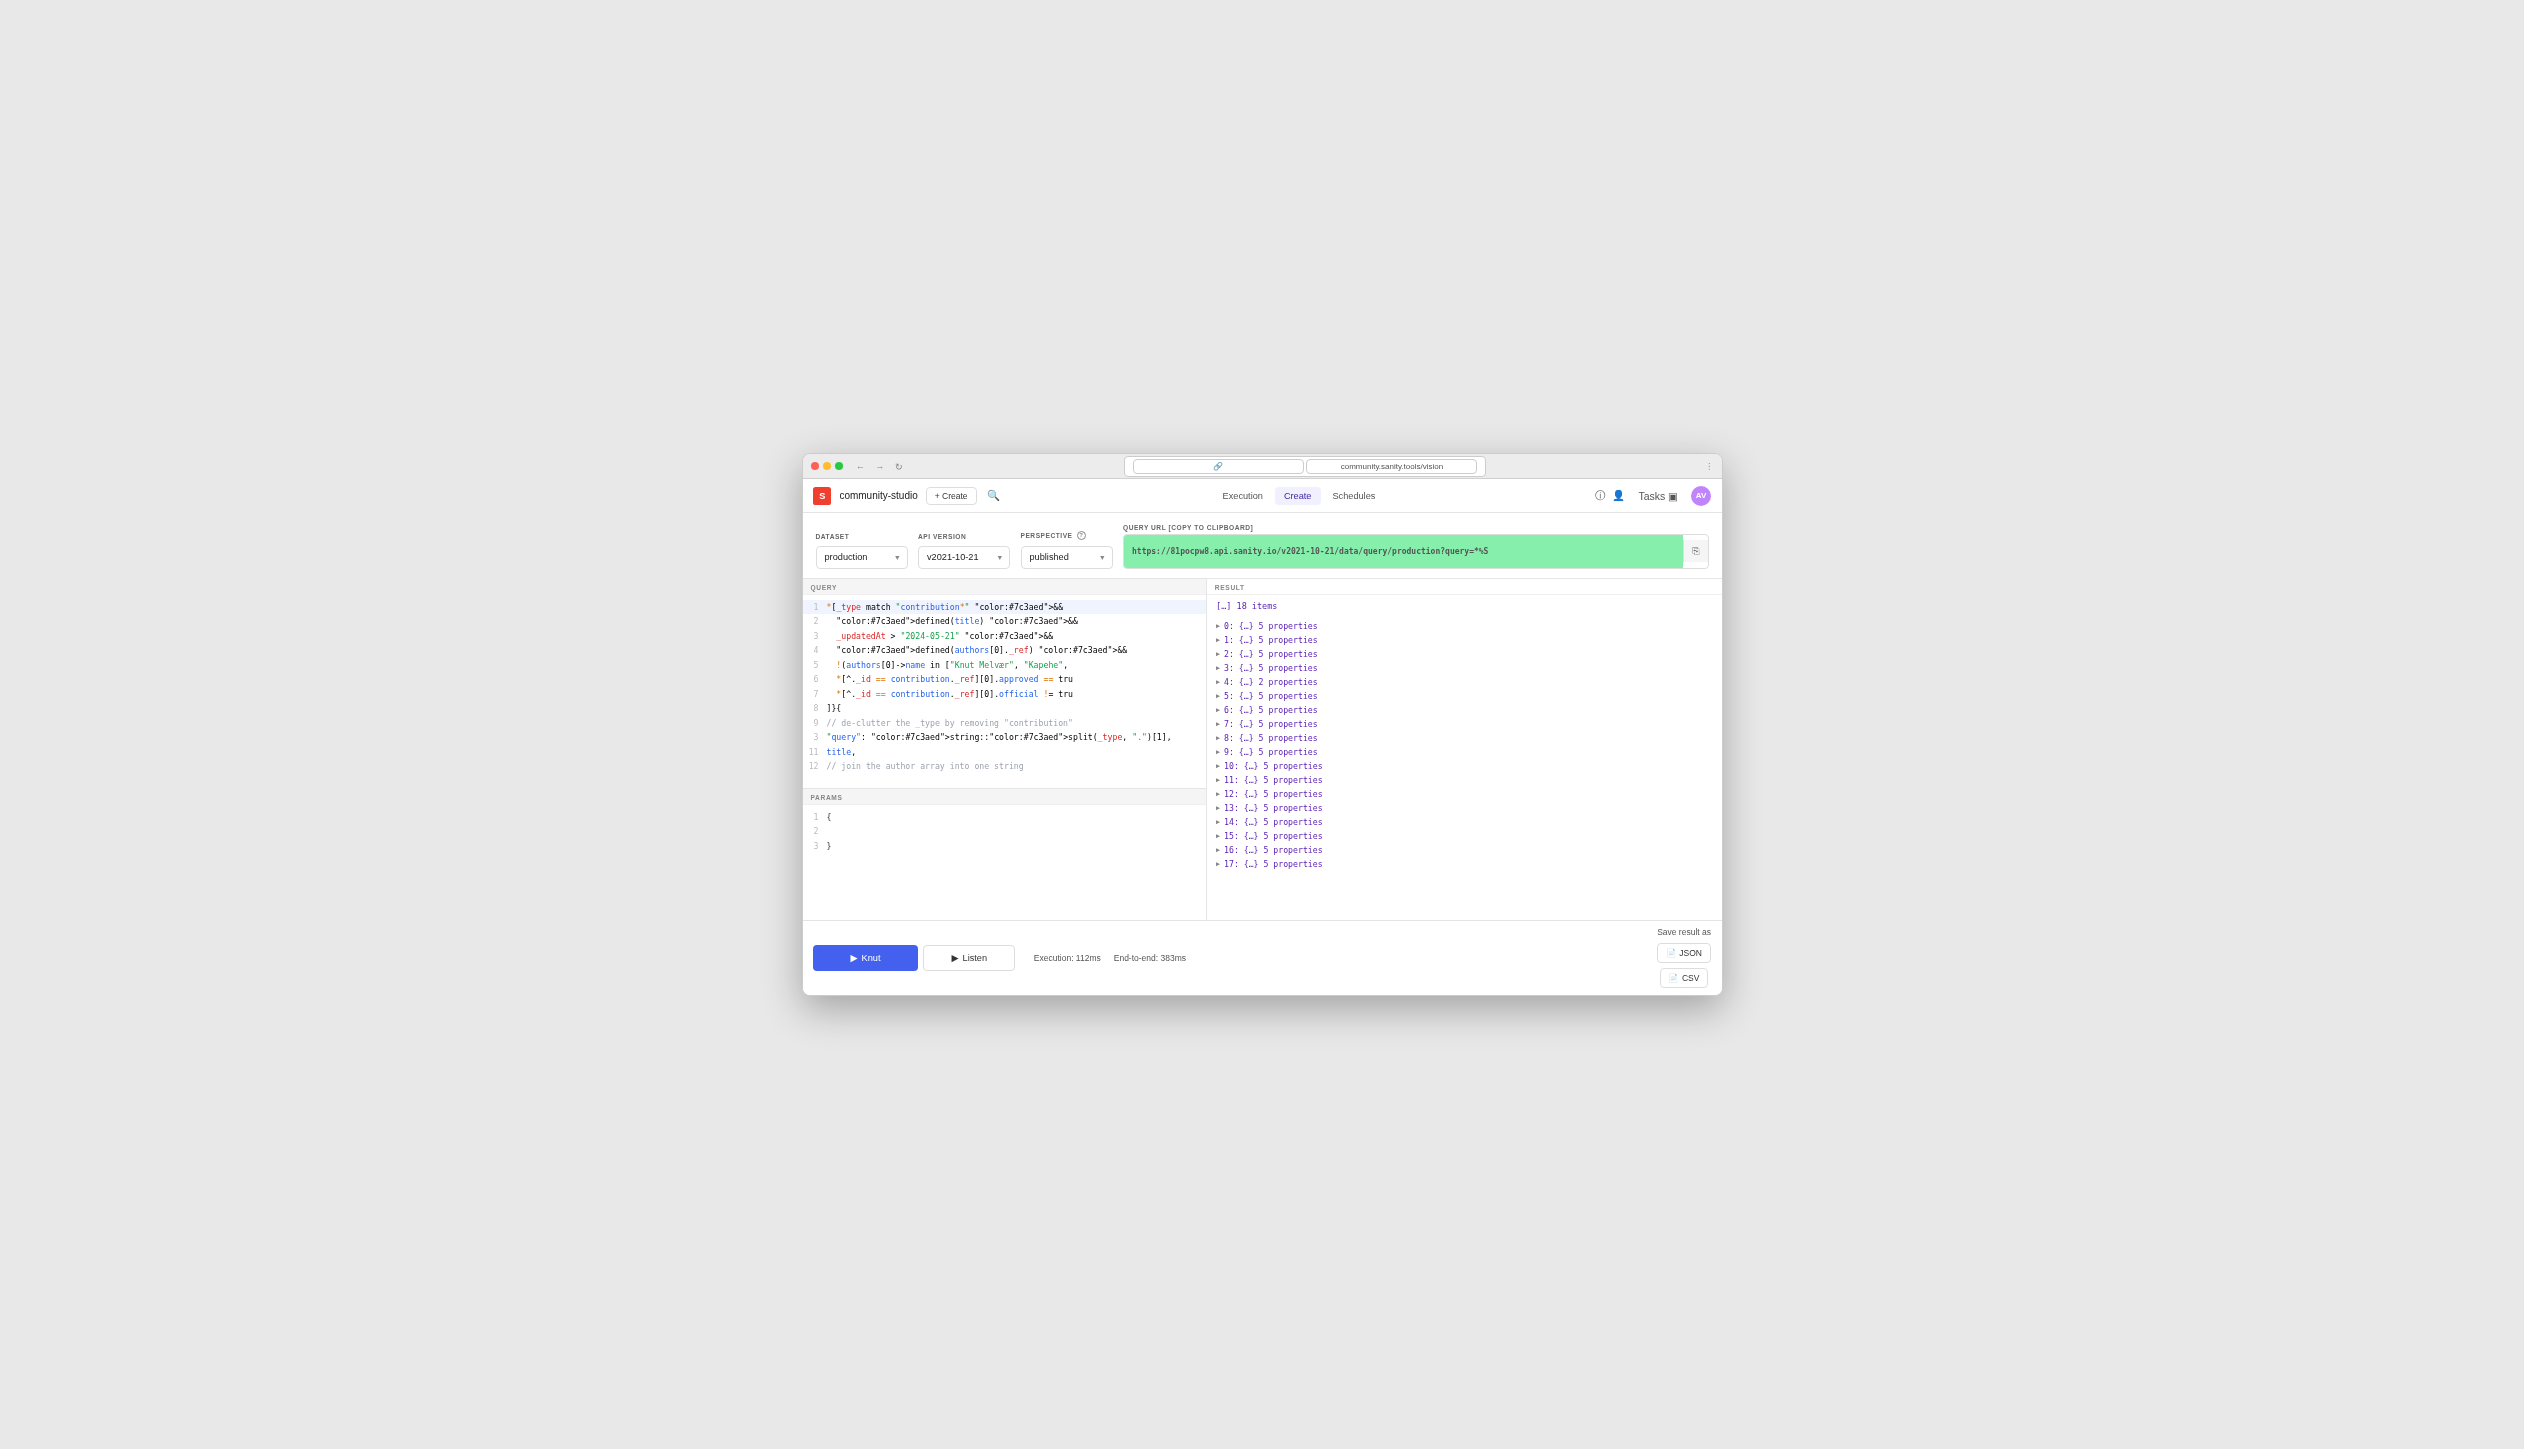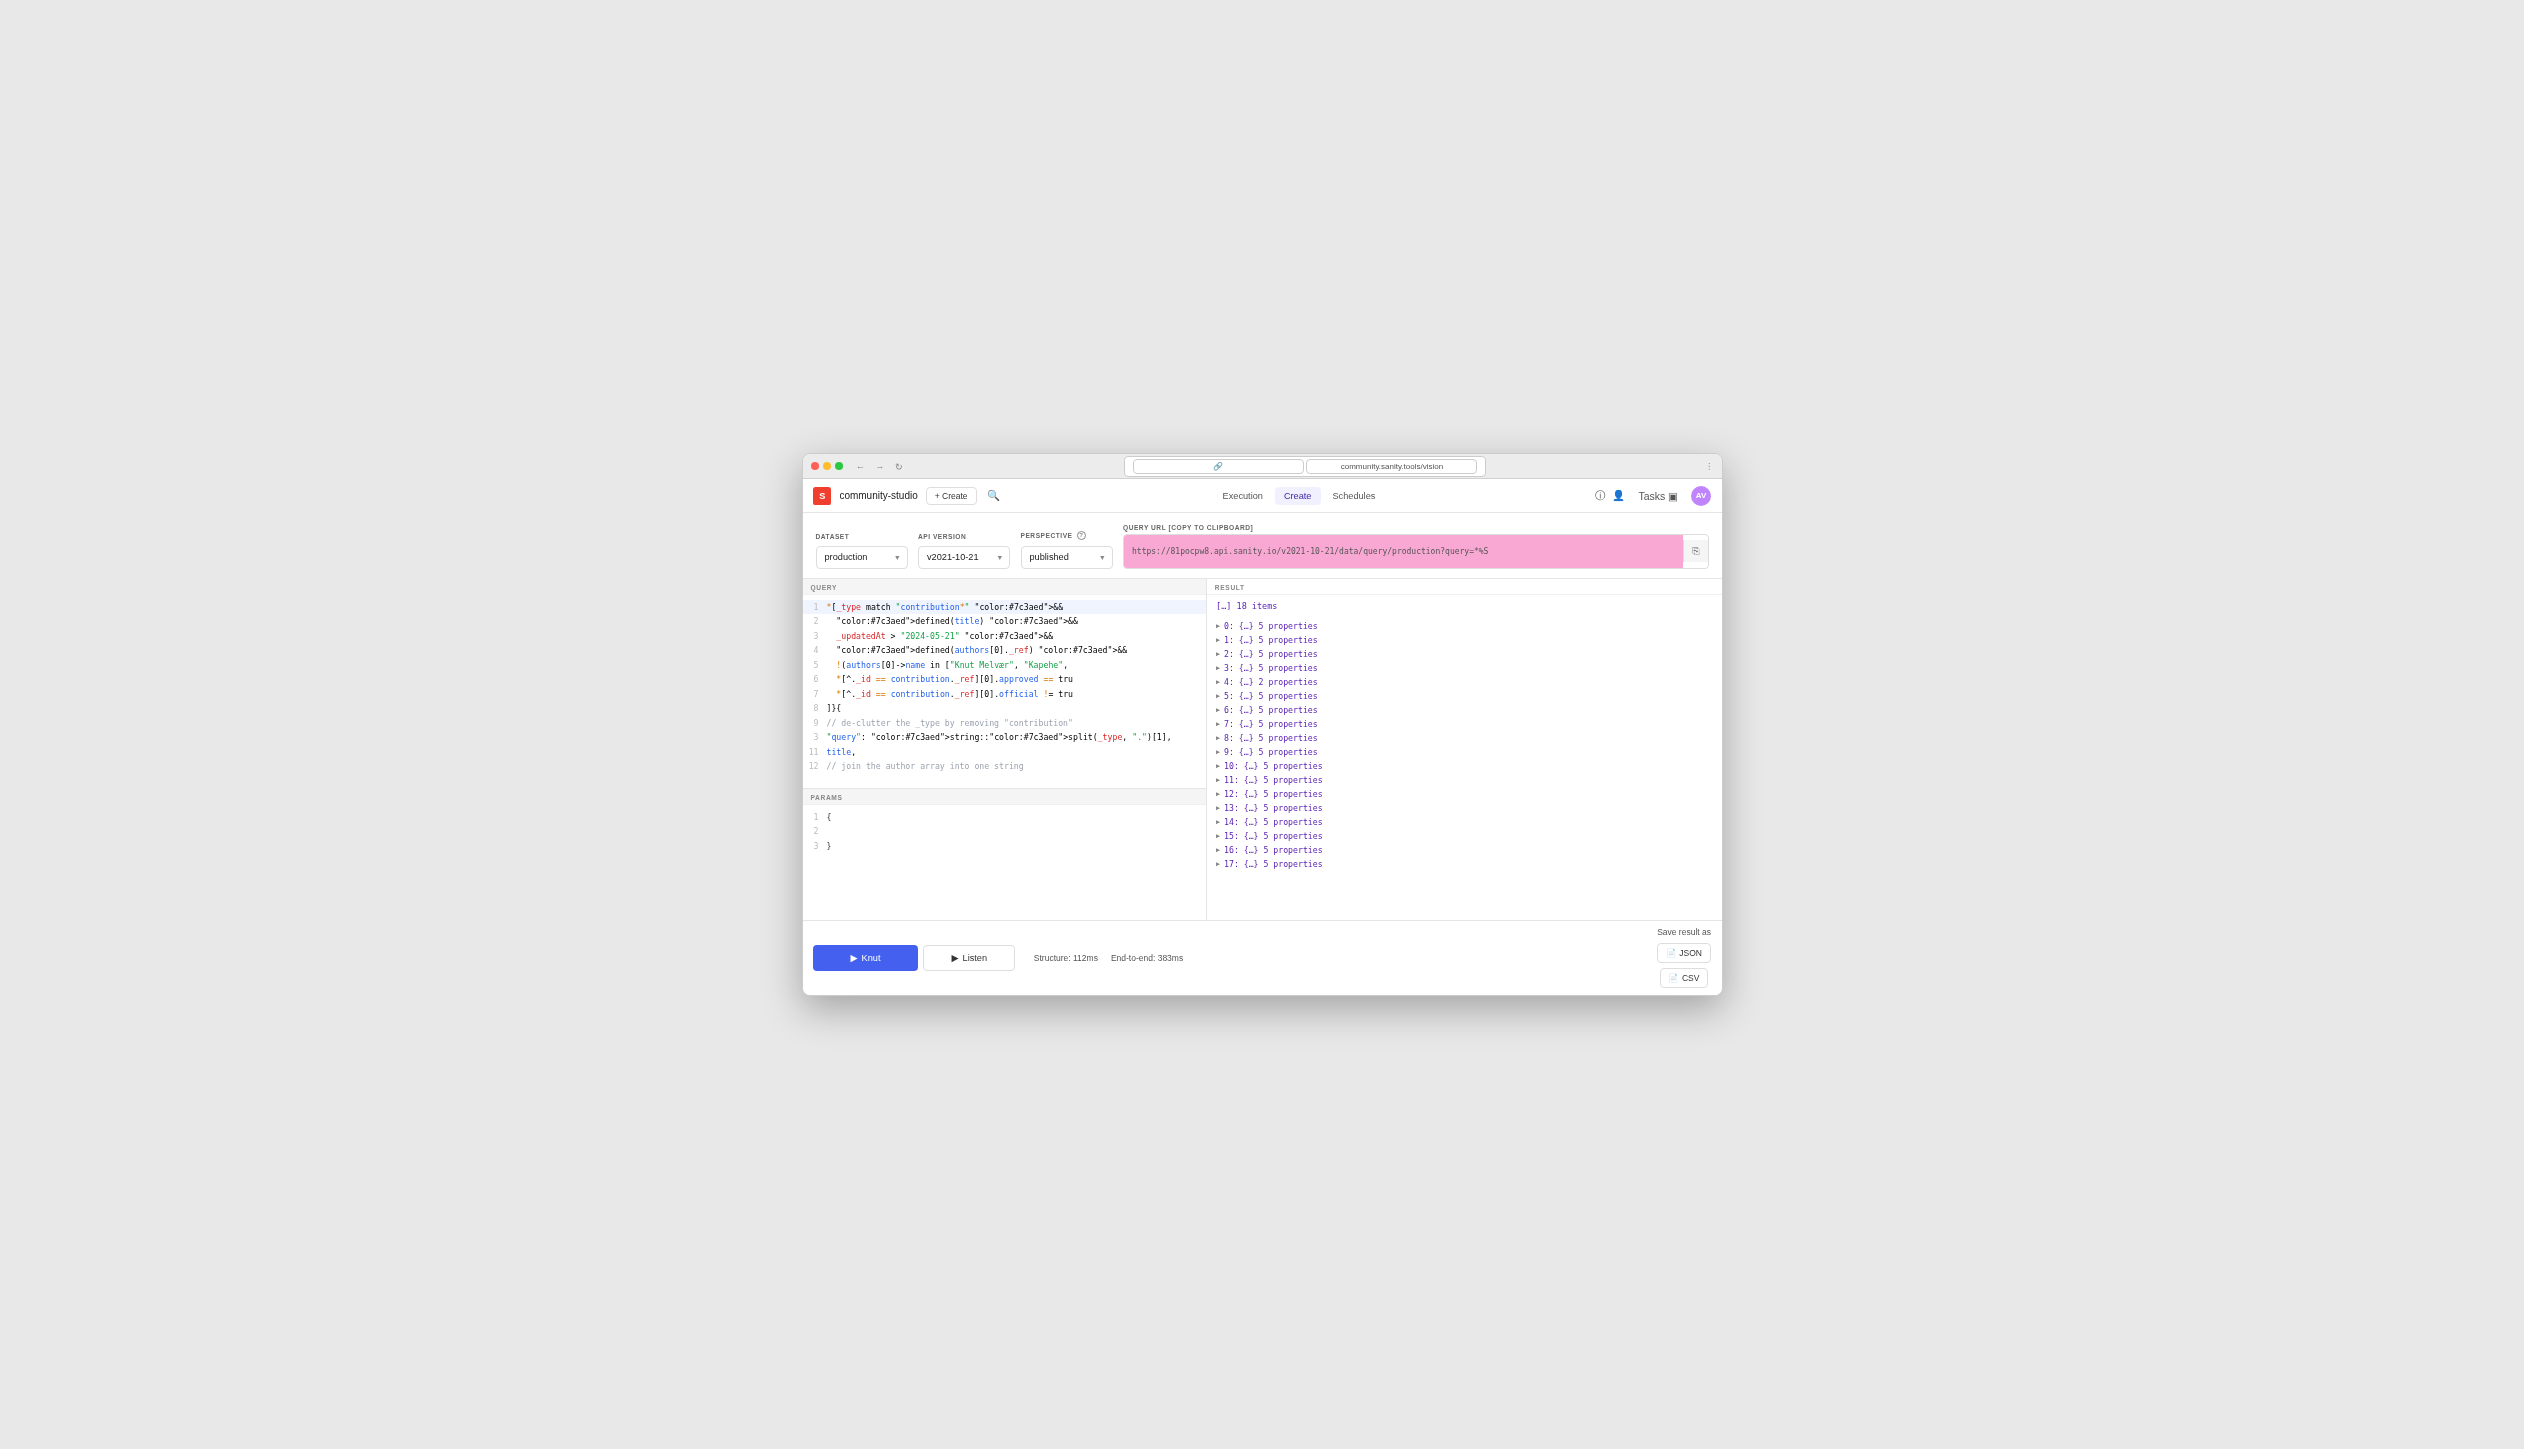--- a/index.html
+++ b/index.html
@@ -255,22 +255,23 @@
       border-radius: 4px;
       overflow: hidden;
     }
     .url-input {
       flex: 1;
       border: none;
       padding: 12px 8px;
       font-size: 8px;
       color: #555;
       font-family: monospace;
-      background: #f9a8d4;
+      background: #86efac;
       outline: none;
+      font-weight: bold;
     }
     .copy-btn {
       background: #f5f5f5;
       border: none;
       border-left: 0.7px solid #ddd;
       padding: 5.3px 8px;
       cursor: pointer;
       color: #666;
       font-size: 9.2px;
     }
@@ -715,21 +716,21 @@
         <span>▶</span>
         <span>Knut</span>
       </button>
       <button class="btn-listen">
         <span>▶</span>
         <span>Listen</span>
       </button>
     </div>
     <div class="footer-right">
       <div class="footer-stats">
-        <span class="stat">Structure: 112ms</span>
+        <span class="stat">Execution: 112ms</span>
         <span class="stat">End-to-end: 383ms</span>
       </div>
       <div class="save-result">
         <span>Save result as</span>
         <button class="btn-format">
           <span>📄</span>
           <span>JSON</span>
         </button>
         <button class="btn-format">
           <span>📄</span>

